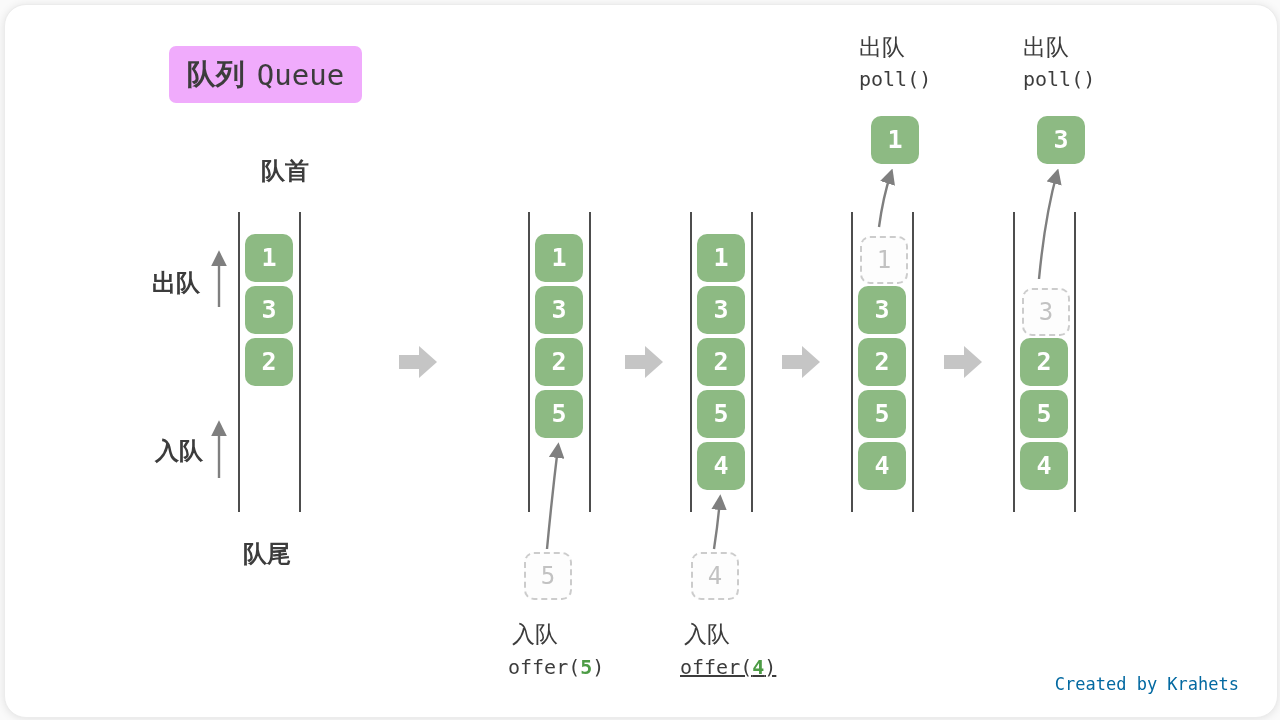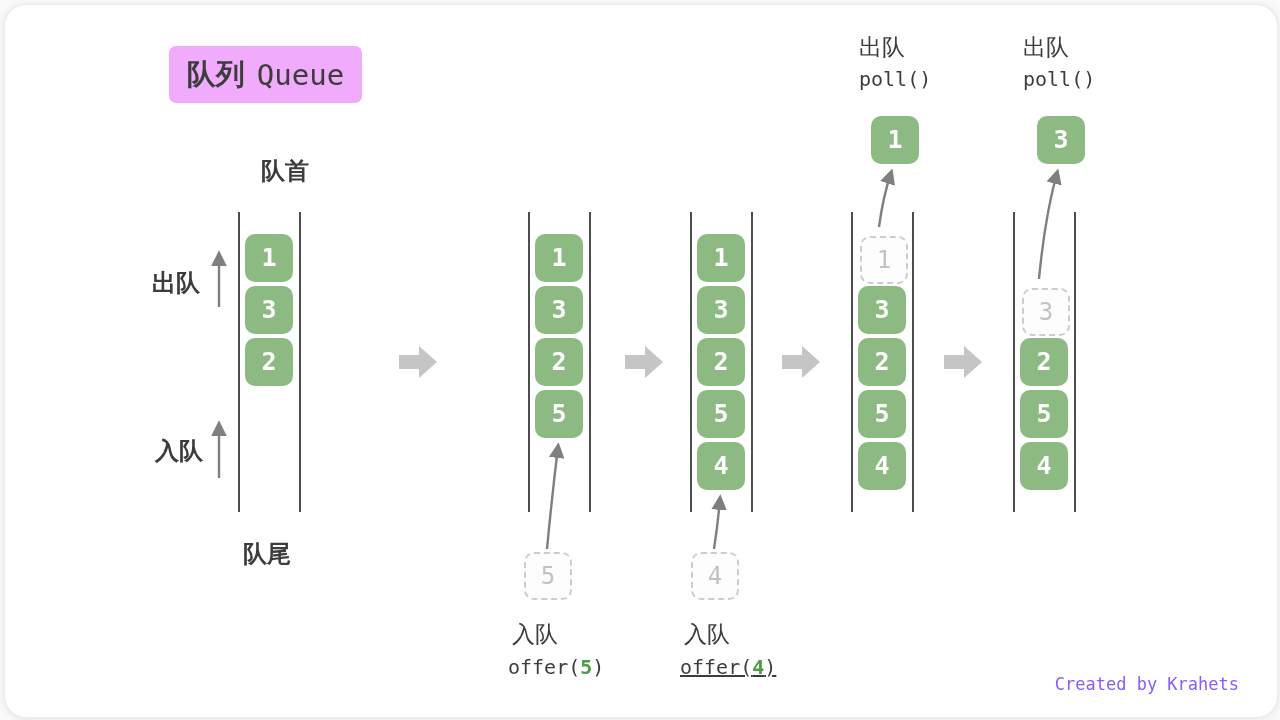--- a/index.html
+++ b/index.html
@@ -29,21 +29,21 @@
     font-size:25px;font-weight:bold;line-height:48px;text-align:center;
   }
   .ghost{
     width:44px;height:44px;border-radius:10px;background:#fdfdfd;
     border:2px dashed #cccccc;color:#c2c2c2;
     font-family:"DejaVu Sans Mono","Liberation Mono",monospace;
     font-size:24px;line-height:44px;text-align:center;box-sizing:content-box;
   }
   .watermark{
     right:38px;top:669px;font-family:"DejaVu Sans Mono","Liberation Mono",monospace;
-    font-size:17px;color:#8b5cf6;
+    font-size:17px;color:#0369a1;
   }
 </style>
 </head>
 <body>
 
 <div class="canvas">
 
   <svg class="overlay" width="1272" height="712" viewBox="0 0 1272 712">
     <defs>
       <marker id="ah" viewBox="0 0 10 10" refX="7" refY="5" markerWidth="6.5" markerHeight="6.5" orient="auto">

